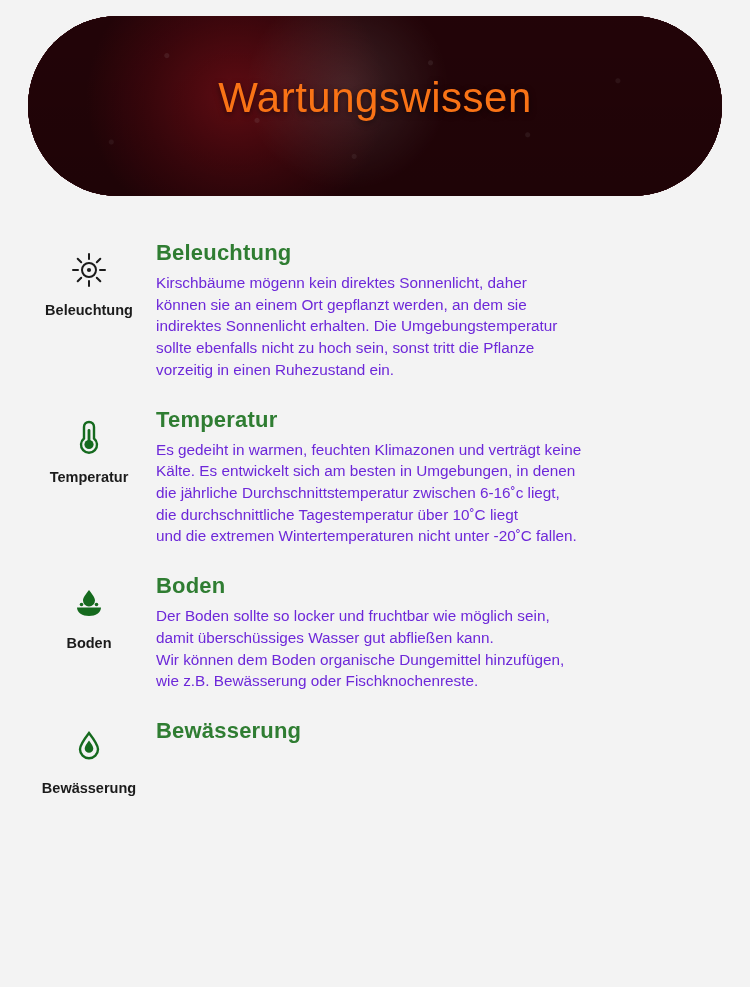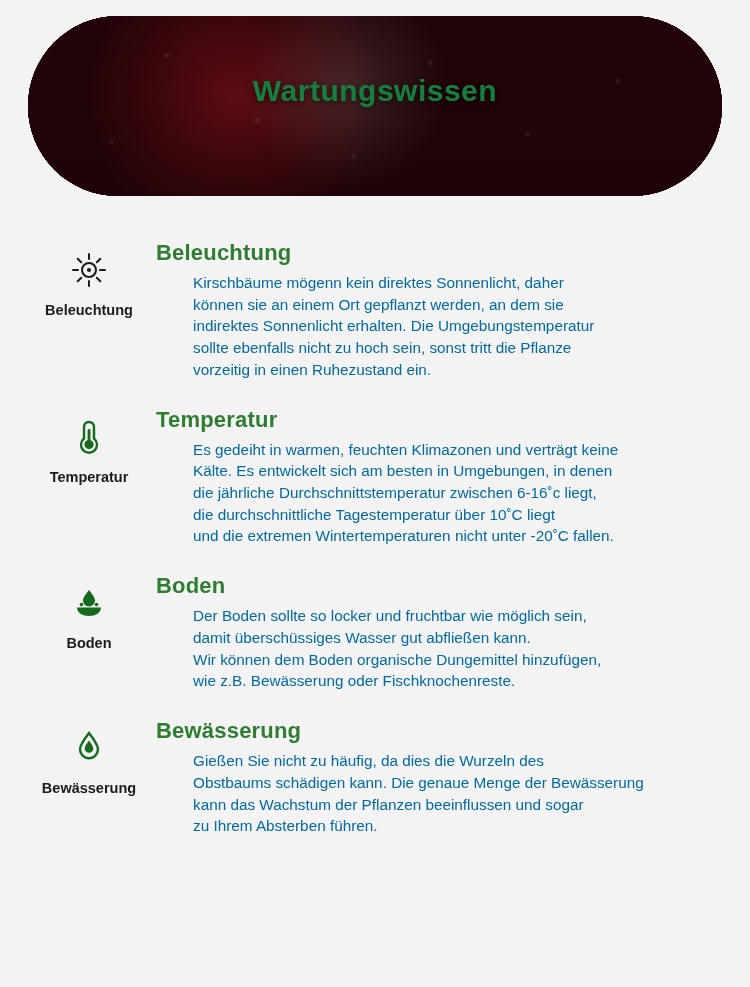--- a/index.html
+++ b/index.html
@@ -53,23 +53,23 @@
   .hero-veil {
     position: absolute;
     inset: 0;
     background: linear-gradient(180deg, rgba(0,0,0,0.22) 0%, rgba(0,0,0,0.30) 100%);
   }
   .hero-title {
     position: absolute;
     left: 0; right: 0;
     top: 58px;
     text-align: center;
-    color: #15803d;
-    font-size: 30px;
-    font-weight: bold;
+    color: #f97316;
+    font-size: 42px;
+    font-weight: normal;
     letter-spacing: 0.5px;
     text-shadow: 0 2px 6px rgba(0,0,0,0.55);
   }
 
   
   .content {
     padding: 44px 22px 0 22px;
   }
   .section {
     display: flex;
@@ -106,23 +106,22 @@
   .sec-heading {
     color: #2f7d32;
     font-size: 22px;
     font-weight: bold;
     margin: 0 0 6px 0;
     letter-spacing: 0.2px;
   }
   .sec-body {
     font-size: 15.3px;
     line-height: 1.42;
-    color: #0369a1;
+    color: #6d28d9;
     white-space: pre-line;
-    margin-left: 37px;
   }
 
   
   .section.s-light   { margin-bottom: 26px; }
   .section.s-temp    { margin-bottom: 26px; }
   .section.s-soil    { margin-bottom: 26px; }
   .section.s-water   { margin-bottom: 18px; }
   .section.s-final .sec-right { padding-top: 6px; }
   .section.s-final .sec-left  { padding-top: 2px; }
 </style>
@@ -214,21 +213,17 @@
       <div class="sec-icon">
         <svg width="40" height="40" viewBox="0 0 40 40">
           <path d="M20 5c-5 6.5-9 11.8-9 16.2A9 9 0 0 0 29 21.2C29 16.8 25 11.5 20 5z" fill="none" stroke="#156a1e" stroke-width="2.4"></path>
           <path d="M20 12.5c-2.6 3.4-4.3 6-4.3 8a4.3 4.3 0 0 0 8.6 0c0-2-1.7-4.6-4.3-8z" fill="#156a1e"></path>
         </svg>
       </div>
       <div class="sec-icon-label">Bewässerung</div>
     </div>
     <div class="sec-right">
       <h2 class="sec-heading">Bewässerung</h2>
-      <div class="sec-body">Gießen Sie nicht zu häufig, da dies die Wurzeln des
-Obstbaums schädigen kann. Die genaue Menge der Bewässerung
-kann das Wachstum der Pflanzen beeinflussen und sogar
-zu Ihrem Absterben führen.</div>
     </div>
   </div>
 
 
 </div>
 
 </body></html>

